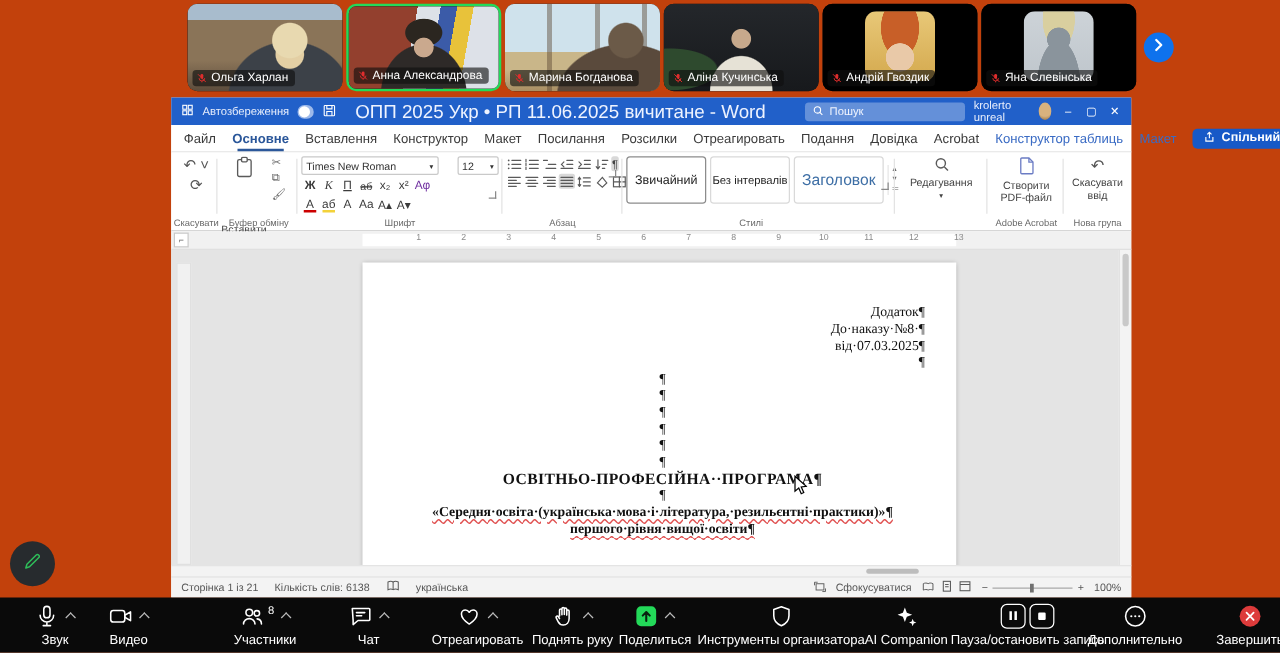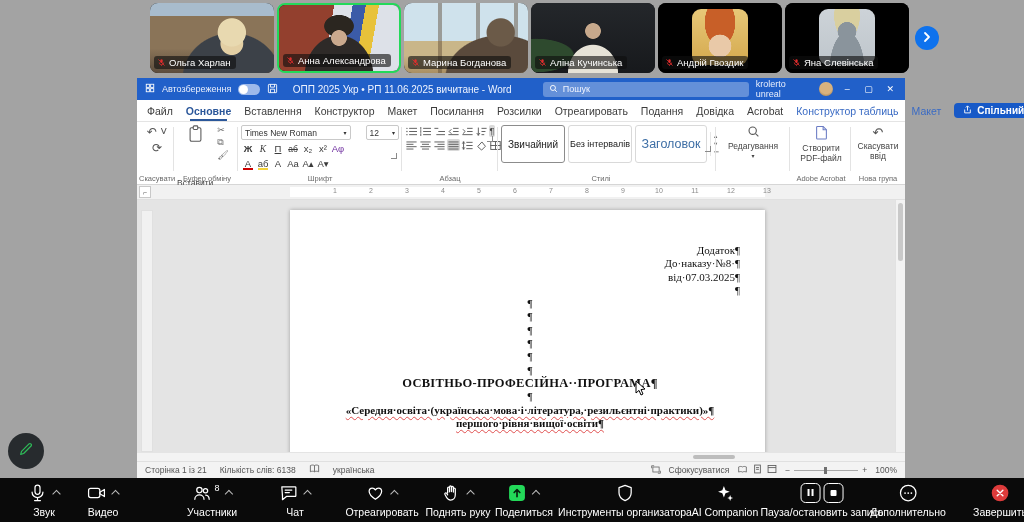--- a/index.html
+++ b/index.html
@@ -1,16 +1,16 @@
 <!DOCTYPE html>
 <html><head>
 <meta charset="utf-8">
 <style>
   html,body{margin:0;padding:0;background:#000;}
-  #screen{position:relative;width:1024px;height:522px;background:#a3a3a3;overflow:hidden;
+  #screen{position:relative;width:1024px;height:522px;background:#c2410c;overflow:hidden;
           font-family:"Liberation Sans",sans-serif;}
 
   
   .thumb{position:absolute;top:3px;width:124px;height:70px;border-radius:8px;overflow:hidden;
          background:#111;box-sizing:border-box;}
   .thumb.active{border:2px solid #23d959;}
   .thumb-bg{position:absolute;inset:0;}
   .v1 .thumb-bg{background:
       radial-gradient(circle at 66% 42%, #e8d9b0 0 15%, transparent 16%),
       radial-gradient(circle at 66% 58%, #e3cfa4 0 12%, transparent 13%),
@@ -52,21 +52,21 @@
 
   
   .anno-btn{position:absolute;left:8px;top:433px;width:36px;height:36px;border-radius:50%;
       background:#272b2e;display:flex;align-items:center;justify-content:center;}
 
   
   .word{position:absolute;left:137px;top:78px;width:768px;height:400px;display:flex;
         flex-direction:column;background:#fff;}
   .wt{height:22px;background:#2160c9;display:flex;align-items:center;color:#e8eefc;
       font-size:9px;padding:0 8px;gap:7px;flex:none;}
-  .wt .ttl{font-size:10px;color:#eef3ff;white-space:nowrap;margin-left:8px;}
+  .wt .ttl{font-size:15px;color:#eef3ff;white-space:nowrap;margin-left:8px;}
   .tgl{width:22px;height:11px;border-radius:6px;background:#9db9ea;position:relative;}
   .tgl::after{content:'';position:absolute;left:1px;top:1px;width:9px;height:9px;border-radius:50%;background:#fff;}
   .spill{width:200px;height:15px;background:rgba(255,255,255,.30);border-radius:3px;display:flex;
       align-items:center;padding:0 6px;gap:5px;color:#f0f4fe;font-size:9px;margin-left:24px;}
   .wt-right{margin-left:auto;display:flex;align-items:center;gap:8px;}
   .uavatar{width:14px;height:14px;border-radius:50%;background:radial-gradient(circle at 50% 40%,#d8b27e 0 55%,#8a6a3e 100%);}
   .wbtn{font-size:9px;color:#fff;width:14px;text-align:center;}
 
   .wm{height:21px;background:#fff;display:flex;align-items:center;padding:0 10px;gap:13px;
       font-size:10.5px;color:#3b3b3b;border-bottom:1px solid #e4e4e4;flex:none;}

